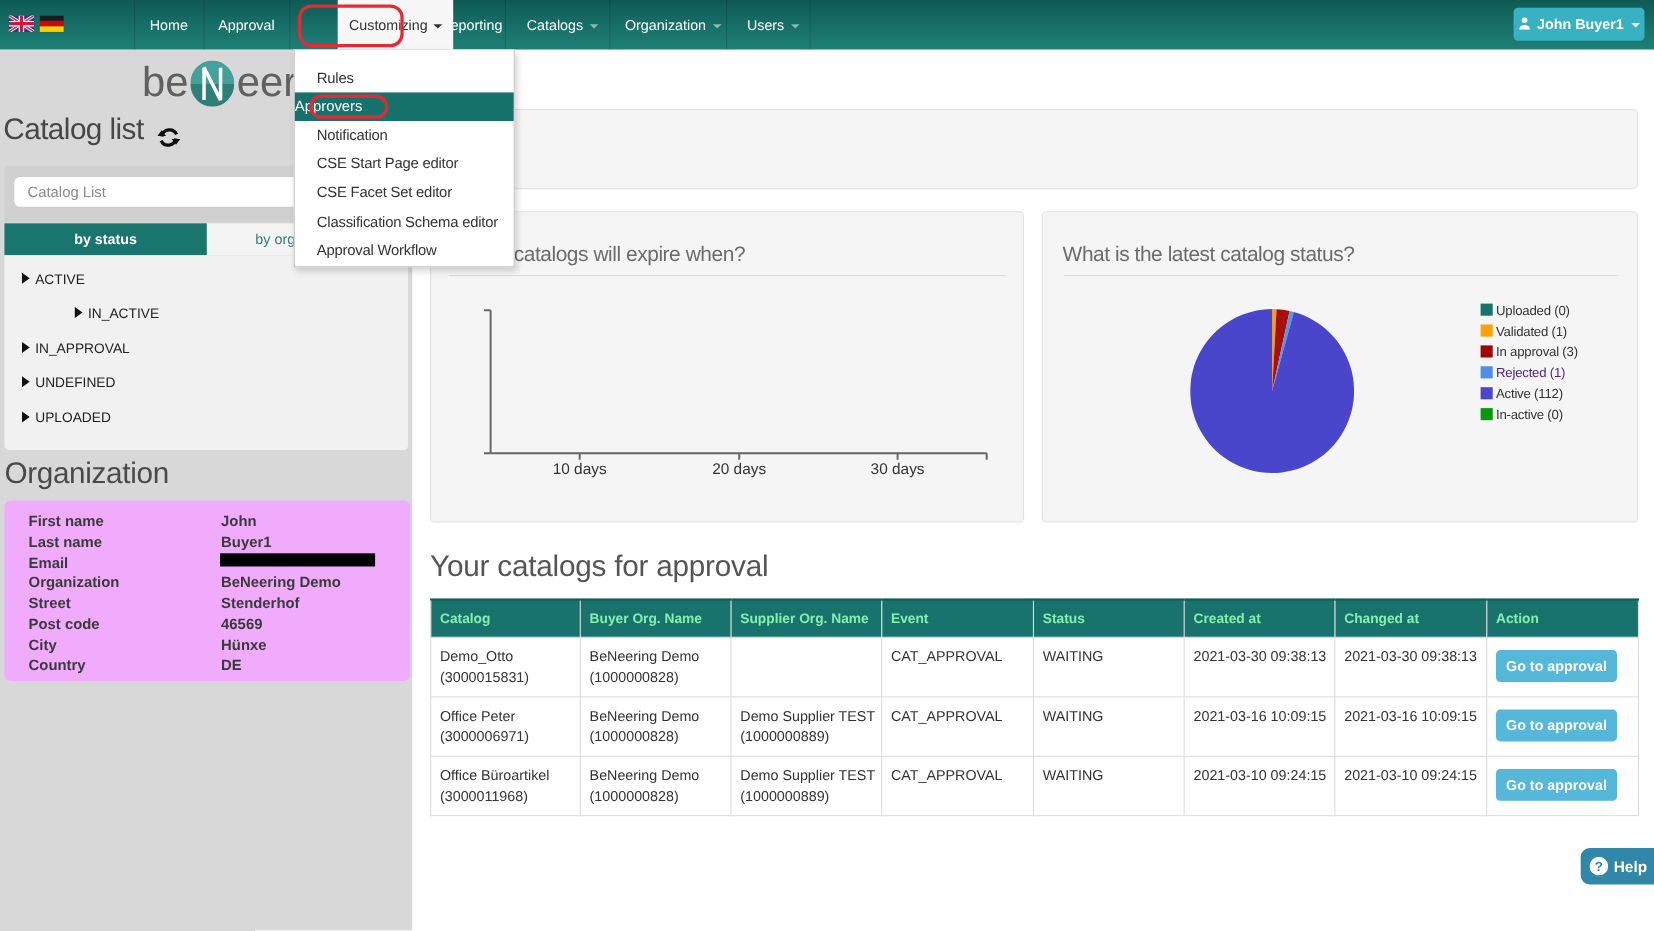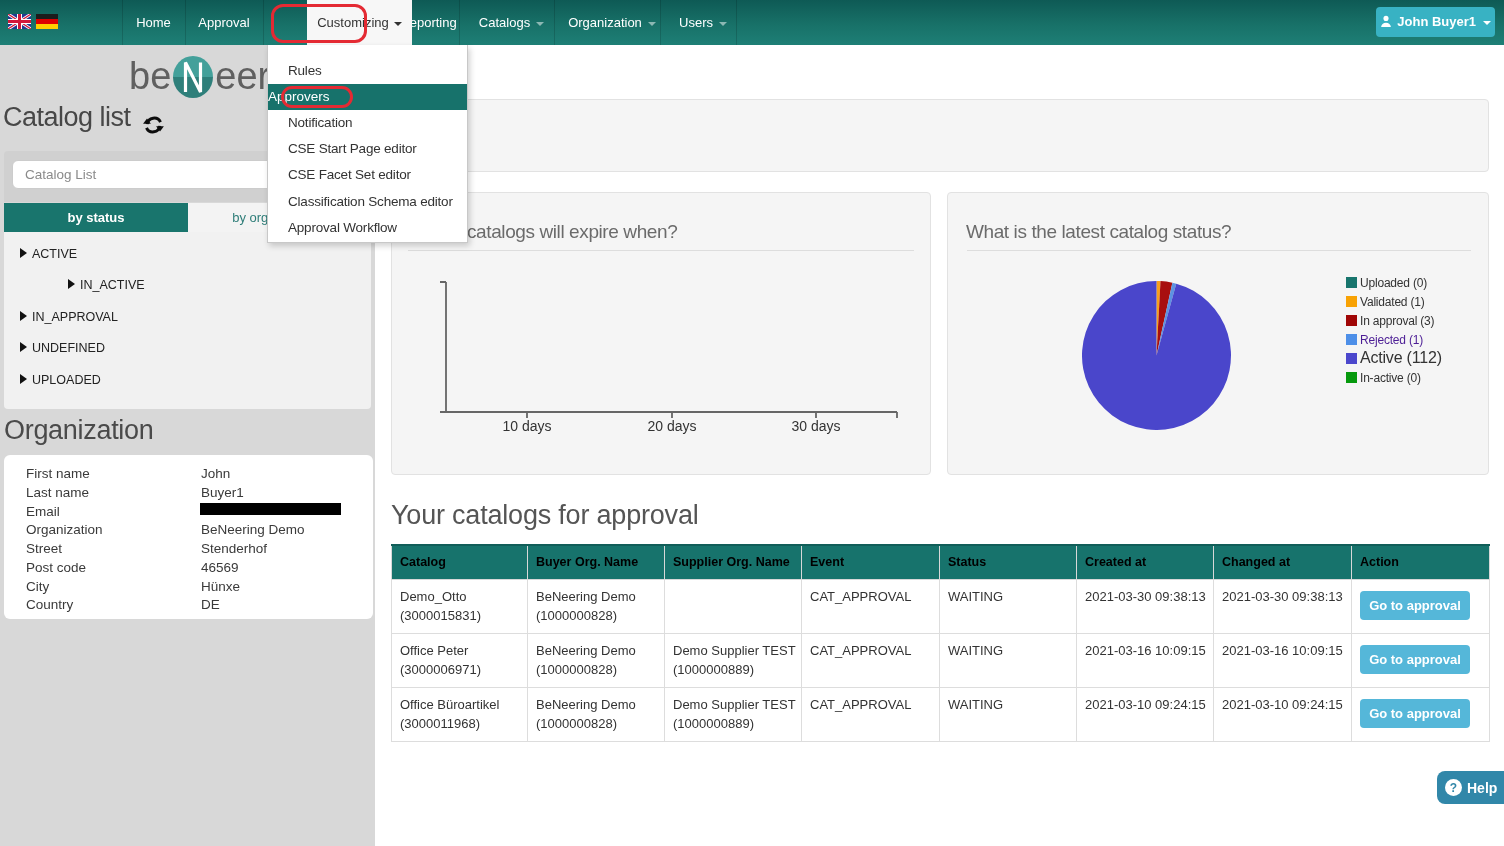--- a/index.html
+++ b/index.html
@@ -32,32 +32,32 @@
   #dd-approvers { position:absolute; left:0; top:39px; width:199px; height:26px; background:#17726b;
     color:#fff; font-size:13.5px; line-height:26px; }
 
   
   #sidebar { position:absolute; left:0; top:45px; width:375px; height:801px; background:#d8d8d8; }
   #statuspanel { position:absolute; left:4px; top:187px; width:367px; height:177px; background:#f1f1f1;
     border-radius:0 0 4px 4px; }
   .sitem { position:absolute; left:16px; font-size:12.5px; color:#222; }
   .tri { display:inline-block; width:0; height:0; border-top:5px solid transparent;
     border-bottom:5px solid transparent; border-left:7px solid #111; margin-right:5px; }
-  #orgpanel { position:absolute; left:4px; top:410px; width:369px; height:164px; background:#ffffff;
-    border-radius:6px; }
+  #orgpanel { position:absolute; left:4px; top:410px; width:369px; height:164px; background:#f0abfc;
+    border-radius:6px;font-weight:bold; }
   .olabel { position:absolute; left:22px; font-size:13.5px; color:#3a3a3a; }
   .ovalue { position:absolute; left:197px; font-size:13.5px; color:#3a3a3a; }
 
   
   .panel { position:absolute; background:#f5f5f5; border:1px solid #e2e2e2; border-radius:4px; }
   .ptitle { position:absolute; font-size:19px; letter-spacing:-0.4px; color:#6b6b6b; white-space:nowrap; }
 
   table#apptable { position:absolute; left:391px; top:544px; border-collapse:collapse;
     table-layout:fixed; }
-  #apptable th { background:#17736c; color:#000000; font-weight:bold; text-align:left;
+  #apptable th { background:#17736c; color:#86efac; font-weight:bold; text-align:left;
     height:34px; padding:0 8px; border:1px solid #d8d8d8; border-top:2px solid #115e59;
     font-size:12.5px; white-space:nowrap;margin-left:32px; }
   #apptable td { border:1px solid #ddd; vertical-align:top; padding:7px 5px 0 8px; height:54px;
     line-height:19px; background:#fff; font-size:13px; color:#333; white-space:nowrap; }
   .gobtn { display:inline-block; width:110px; height:29px; background:#55b7d9; border-radius:4px;
     color:#fff; font-size:13px; line-height:29px; text-align:center; font-weight:bold; }
   #helpbtn { position:absolute; left:1437px; top:771px; width:67px; height:33px; background:#3187a9;
     border-radius:8px 0 0 8px; color:#fff; }
 </style>
 </head>
@@ -140,21 +140,21 @@
       <path d="M74.5,74.5 L74.50,0.00 A74.5,74.5 0 0 1 78.50,0.11 Z" fill="#f8a01b"></path>
       <path d="M74.5,74.5 L78.50,0.11 A74.5,74.5 0 0 1 90.38,1.71 Z" fill="#a80f0f"></path>
       <path d="M74.5,74.5 L90.38,1.71 A74.5,74.5 0 0 1 94.26,2.67 Z" fill="#5d93e1"></path>
       <path d="M74.5,74.5 L94.26,2.67 A74.5,74.5 0 1 1 74.50,0.00 Z" fill="#4a46cb"></path>
     </svg>
     <div id="legend" class="abs" style="left:971px; top:228px;">
         <div style="height:19px; white-space:nowrap;"><span style="display:inline-block;width:11px;height:11px;background:#18756d;vertical-align:-1px;"></span><span style="font-size:12px;letter-spacing:-0.2px;color:#333;margin-left:3px;">Uploaded (0)</span></div>
         <div style="height:19px; white-space:nowrap;"><span style="display:inline-block;width:11px;height:11px;background:#f8a204;vertical-align:-1px;"></span><span style="font-size:12px;letter-spacing:-0.2px;color:#333;margin-left:3px;">Validated (1)</span></div>
         <div style="height:19px; white-space:nowrap;"><span style="display:inline-block;width:11px;height:11px;background:#a00606;vertical-align:-1px;"></span><span style="font-size:12px;letter-spacing:-0.2px;color:#333;margin-left:3px;">In approval (3)</span></div>
         <div style="height:19px; white-space:nowrap;"><span style="display:inline-block;width:11px;height:11px;background:#4d8fe8;vertical-align:-1px;"></span><span style="font-size:12px;letter-spacing:-0.2px;color:#4c1d95;margin-left:3px;">Rejected (1)</span></div>
-        <div style="height:19px; white-space:nowrap;"><span style="display:inline-block;width:11px;height:11px;background:#4b47cc;vertical-align:-1px;"></span><span style="font-size:16px;letter-spacing:-0.2px;color:#333;margin-left:3px;">Active (112)</span></div>
+        <div style="height:19px; white-space:nowrap;"><span style="display:inline-block;width:11px;height:11px;background:#4b47cc;vertical-align:-1px;"></span><span style="font-size:12px;letter-spacing:-0.2px;color:#333;margin-left:3px;">Active (112)</span></div>
         <div style="height:19px; white-space:nowrap;"><span style="display:inline-block;width:11px;height:11px;background:#06990d;vertical-align:-1px;"></span><span style="font-size:12px;letter-spacing:-0.2px;color:#333;margin-left:3px;">In-active (0)</span></div>
       </div>
 
     <div class="abs" style="left:16px; top:455px; font-size:27px; letter-spacing:-0.2px; color:#555;">Your catalogs for approval</div>
   </div>
 
   <table id="apptable">
     <colgroup>
       <col style="width:136px">
         <col style="width:137px">

